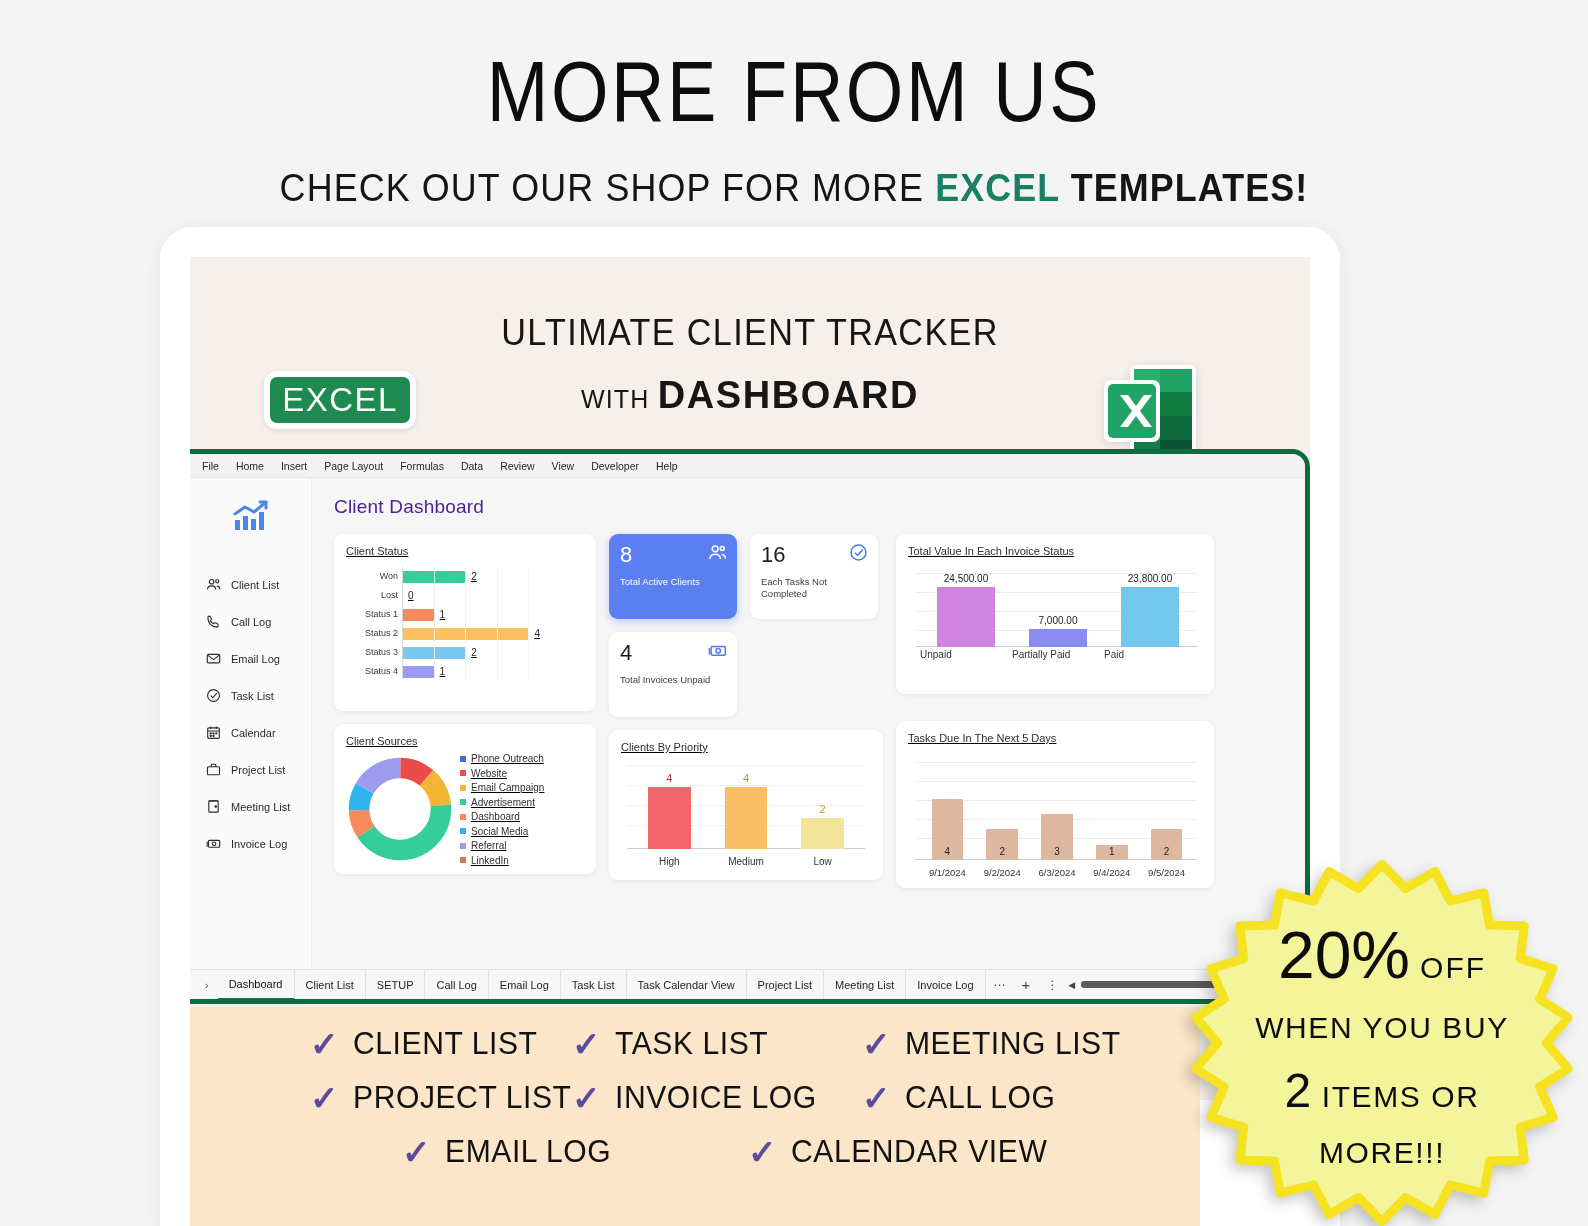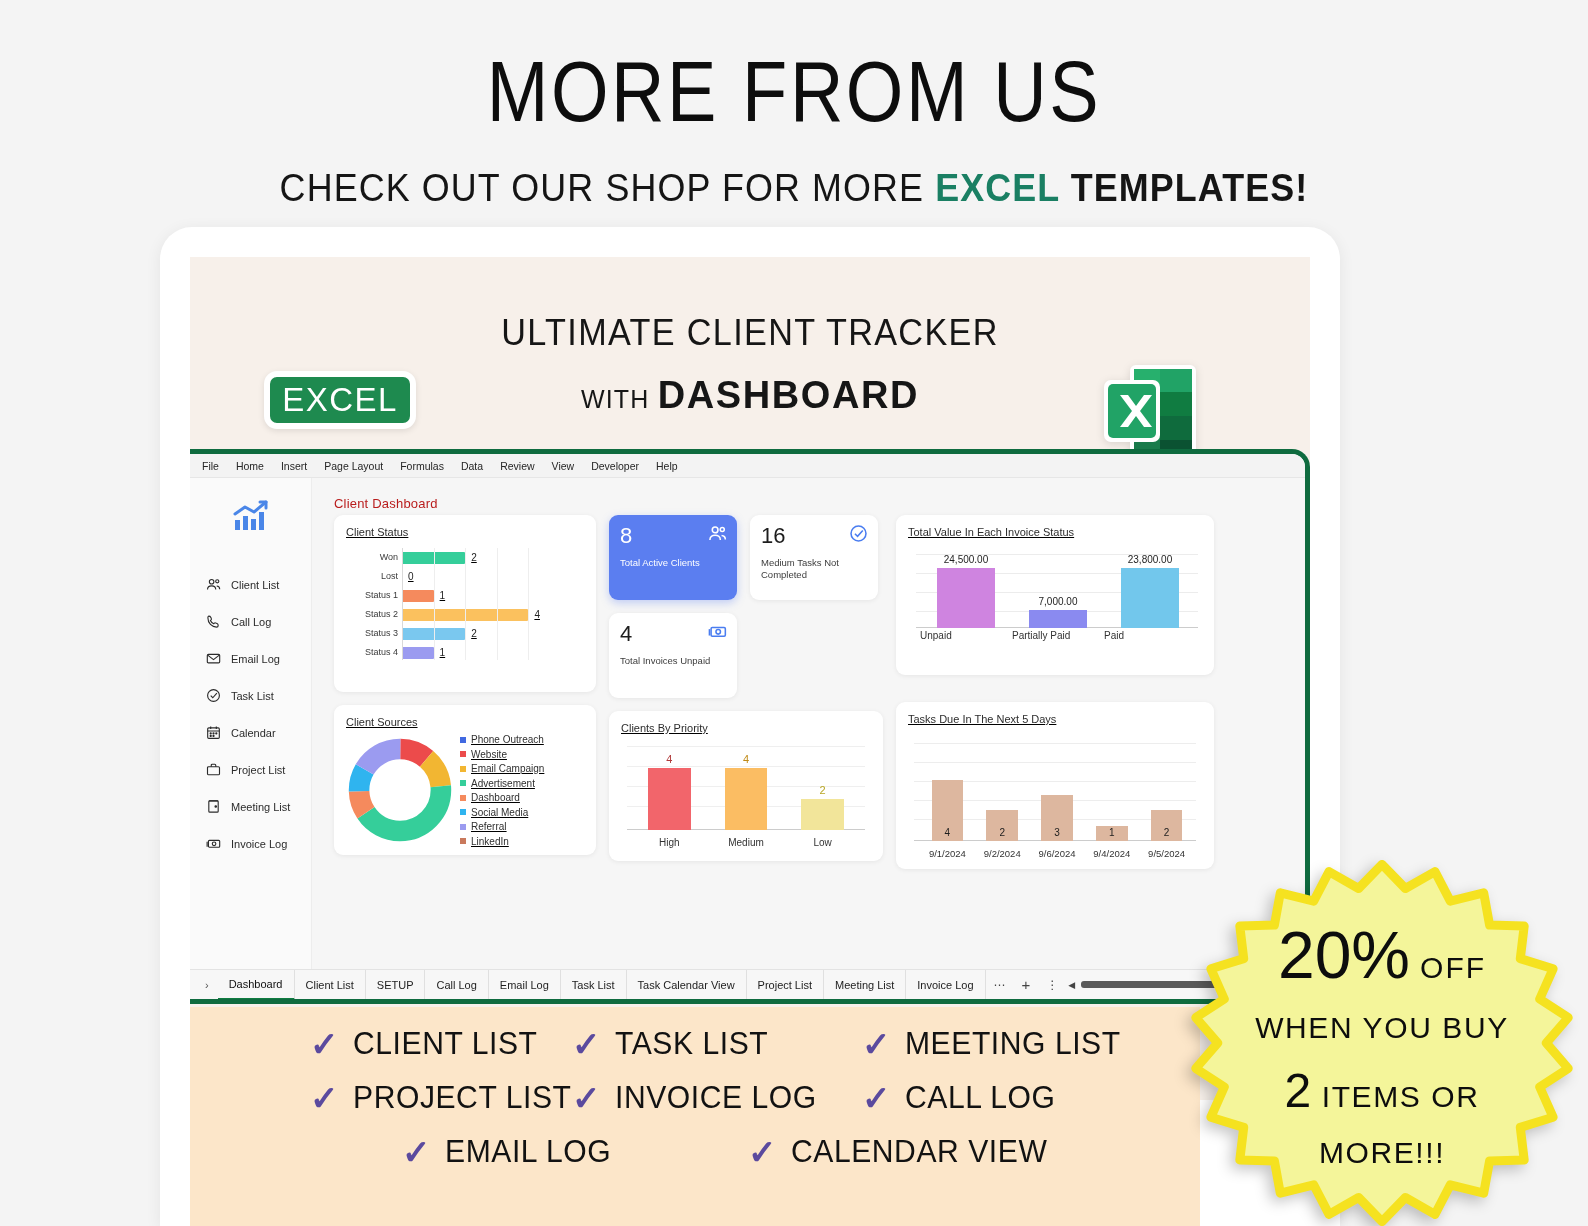--- a/index.html
+++ b/index.html
@@ -100,21 +100,21 @@
   .side-item {
     display: flex; align-items: center; gap: 10px;
     padding: 0 0 0 16px; height: 37px; color: #2b2b2b; font-size: 11px;
   }
   .side-item .ic { width: 15px; height: 15px; display:flex; align-items:center; justify-content:center; }
 
   
   .dash {
     flex: 1; background: #f6f6f6; padding: 18px 14px 0 22px; position: relative;
   }
-  .dash-title { font-size: 13px; color: #b91c1c; margin-bottom: 4px; letter-spacing: .2px;}
+  .dash-title { font-size: 19px; color: #4c1d95; margin-bottom: 16px; letter-spacing: .2px;}
   .grid { display: flex; gap: 13px; }
   .col { display: flex; flex-direction: column; gap: 13px; }
   .card {
     background: #ffffff; border-radius: 9px;
     box-shadow: 0 1px 5px rgba(0,0,0,.07);
     padding: 11px 12px;
     text-decoration: underline;
   }
   .card-h { font-size: 11px; color: #2d2d2d; margin-bottom: 6px; }
 
@@ -478,21 +478,21 @@
                     <span class="ki">
                       <svg width="19" height="19" viewBox="0 0 16 16" fill="none" stroke="#ffffff" stroke-width="1.3">
                         <circle cx="6" cy="5" r="2.4"></circle>
                           <path d="M1.6 13.4c0-2.5 2-4 4.4-4s4.4 1.5 4.4 4"></path>
                         <circle cx="12" cy="4.6" r="1.7"></circle>
                           <path d="M11.4 9.6c2 .1 3.2 1.4 3.2 3.4"></path>
                       </svg></span>
                   </div>
                   <div class="kpi">
                     <div class="num">16</div>
-                    <div class="lbl">Medium Tasks Not Completed</div>
+                    <div class="lbl">Each Tasks Not Completed</div>
                     <span class="ki">
                       <svg width="19" height="19" viewBox="0 0 16 16" fill="none" stroke="#4a7df0" stroke-width="1.3">
                         <circle cx="8" cy="8" r="6.3"></circle>
                           <path d="M5 8.2 7.2 10.4 11.6 5.4"></path>
                       </svg></span>
                   </div>
                 </div>
                 <div style="display:flex; gap:13px;">
                   <div class="kpi">
                     <div class="num">4</div>
@@ -599,21 +599,21 @@
                         </div>
                         <div class="td-col">
                           <div class="td-bar" style="height:30.666666666666664px;background:#ddb79f">
                             <span class="td-num">2</span>
                           </div>
                         </div>
                       </div>
                       <div class="td-labs">
                         <span class="td-lab">9/1/2024</span>
                         <span class="td-lab">9/2/2024</span>
-                        <span class="td-lab">9/6/2024</span>
+                        <span class="td-lab">6/3/2024</span>
                         <span class="td-lab">9/4/2024</span>
                         <span class="td-lab">9/5/2024</span>
                       </div>
                     </div>
                 </div>
               </div>
 
             </div>
           </div>
         </div>

